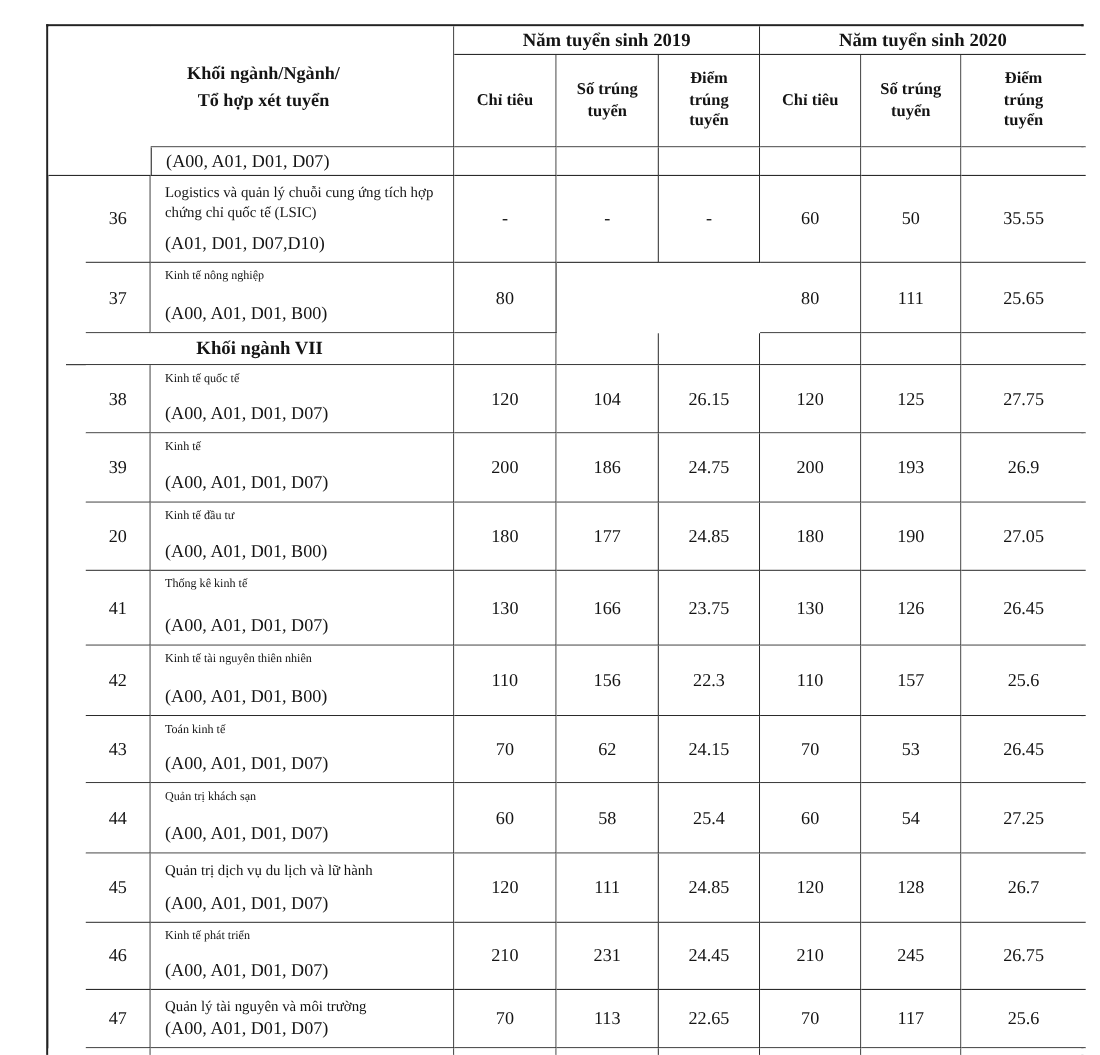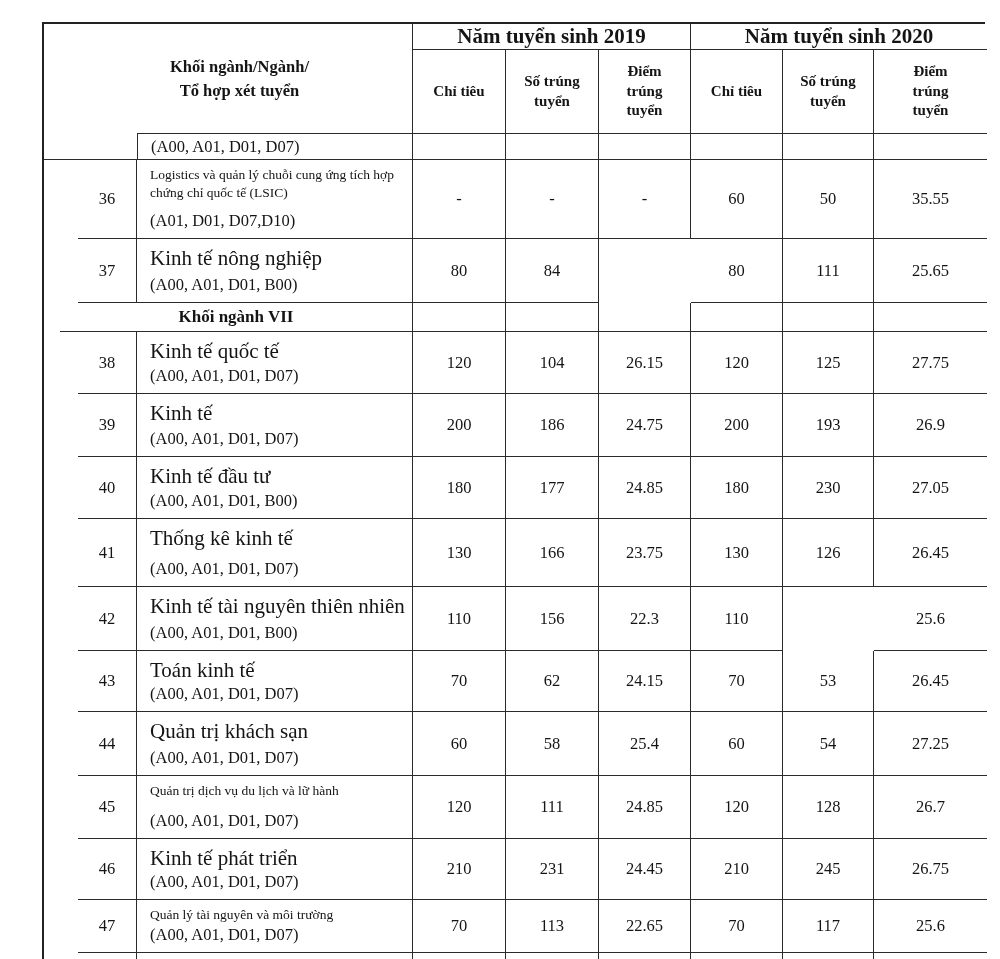--- a/index.html
+++ b/index.html
@@ -39,41 +39,41 @@
   }
   .nr{border-right:none;}
   .nb{border-bottom:none;}
   
   .hl1{grid-column:1;grid-row:1/4;border-right:none;}
   .hl2{grid-column:2;grid-row:1/3;padding-right:70px;}
   .hl-text{
     font-weight:bold;font-size:16.5px;line-height:1.4;
     white-space:pre-line;text-align:center;
   }
-  .group{font-weight:bold;font-size:21px;grid-row:1;}
+  .group{font-weight:bold;font-size:17px;grid-row:1;}
   .g1{grid-column:3/6;}
   .g2{grid-column:6/9;border-right:none;}
   .sub{
     grid-row:2;font-weight:bold;font-size:15px;line-height:1.3;
     white-space:pre-line;text-align:center;
   }
   .s1{grid-column:3;}.s2{grid-column:4;}.s3{grid-column:5;}
   .s4{grid-column:6;}.s5{grid-column:7;}.s6{grid-column:8;border-right:none;}
   
   .num{font-size:16.5px;margin-left:34px;}
   .val{font-size:16.5px;}
   .name-cell{
     flex-direction:column;
     align-items:flex-start;
     justify-content:space-between;
     text-align:left;
     padding:6px 6px 7px 13px;
   }
   .cont{justify-content:center;padding:2px 6px 2px 13px;border-left:1px solid var(--line);}
-  .prog{font-size:21px;line-height:1.25;}
+  .prog{font-size:11px;line-height:1.25;}
   .prog.small{font-size:13.5px;line-height:1.35;}
   .codes{font-size:16.5px;line-height:1.2;}
   .section{
     grid-column:1/3;
     font-weight:bold;font-size:17px;
     justify-content:center;
     margin-left:16px;
   }
 </style>
 </head>
@@ -119,21 +119,20 @@
       <div class="cell val" style="grid-area: 4 / 5;">-</div>
       <div class="cell val" style="grid-area: 4 / 6;">60</div>
       <div class="cell val" style="grid-area: 4 / 7;">50</div>
       <div class="cell val nr" style="grid-area: 4 / 8;">35.55</div>
       <div class="cell num" style="grid-area: 5 / 1;">37</div>
       <div class="cell name-cell" style="grid-area: 5 / 2;">
         <div class="prog">Kinh tế nông nghiệp</div>
         <div class="codes">(A00, A01, D01, B00)</div>
       </div>
       <div class="cell val" style="grid-area: 5 / 3;">80</div>
-      <div class="cell val" style="grid-area: 5 / 4;">84</div>
       <div class="cell val" style="grid-area: 5 / 6;">80</div>
       <div class="cell val" style="grid-area: 5 / 7;">111</div>
       <div class="cell val nr" style="grid-area: 5 / 8;">25.65</div>
       <div class="cell section" style="grid-area: 6 / 1 / auto / 3;">Khối ngành VII</div>
       <div class="cell val" style="grid-area: 6 / 3;"></div>
       <div class="cell val" style="grid-area: 6 / 4;"></div>
       <div class="cell val" style="grid-area: 6 / 5;"></div>
       <div class="cell val" style="grid-area: 6 / 6;"></div>
       <div class="cell val" style="grid-area: 6 / 7;"></div>
       <div class="cell val nr" style="grid-area: 6 / 8;"></div>
@@ -152,30 +151,30 @@
       <div class="cell name-cell" style="grid-area: 8 / 2;">
         <div class="prog">Kinh tế</div>
         <div class="codes">(A00, A01, D01, D07)</div>
       </div>
       <div class="cell val" style="grid-area: 8 / 3;">200</div>
       <div class="cell val" style="grid-area: 8 / 4;">186</div>
       <div class="cell val" style="grid-area: 8 / 5;">24.75</div>
       <div class="cell val" style="grid-area: 8 / 6;">200</div>
       <div class="cell val" style="grid-area: 8 / 7;">193</div>
       <div class="cell val nr" style="grid-area: 8 / 8;">26.9</div>
-      <div class="cell num" style="grid-area: 9 / 1;">40</div>
+      <div class="cell num" style="grid-area: 9 / 1;">20</div>
       <div class="cell name-cell" style="grid-area: 9 / 2;">
         <div class="prog">Kinh tế đầu tư</div>
         <div class="codes">(A00, A01, D01, B00)</div>
       </div>
       <div class="cell val" style="grid-area: 9 / 3;">180</div>
       <div class="cell val" style="grid-area: 9 / 4;">177</div>
       <div class="cell val" style="grid-area: 9 / 5;">24.85</div>
       <div class="cell val" style="grid-area: 9 / 6;">180</div>
-      <div class="cell val" style="grid-area: 9 / 7;">230</div>
+      <div class="cell val" style="grid-area: 9 / 7;">190</div>
       <div class="cell val nr" style="grid-area: 9 / 8;">27.05</div>
       <div class="cell num" style="grid-area: 10 / 1;">41</div>
       <div class="cell name-cell" style="grid-area: 10 / 2;">
         <div class="prog">Thống kê kinh tế</div>
         <div class="codes">(A00, A01, D01, D07)</div>
       </div>
       <div class="cell val" style="grid-area: 10 / 3;">130</div>
       <div class="cell val" style="grid-area: 10 / 4;">166</div>
       <div class="cell val" style="grid-area: 10 / 5;">23.75</div>
       <div class="cell val" style="grid-area: 10 / 6;">130</div>
@@ -183,20 +182,21 @@
       <div class="cell val nr" style="grid-area: 10 / 8;">26.45</div>
       <div class="cell num" style="grid-area: 11 / 1;">42</div>
       <div class="cell name-cell" style="grid-area: 11 / 2;">
         <div class="prog">Kinh tế tài nguyên thiên nhiên</div>
         <div class="codes">(A00, A01, D01, B00)</div>
       </div>
       <div class="cell val" style="grid-area: 11 / 3;">110</div>
       <div class="cell val" style="grid-area: 11 / 4;">156</div>
       <div class="cell val" style="grid-area: 11 / 5;">22.3</div>
       <div class="cell val" style="grid-area: 11 / 6;">110</div>
+      <div class="cell val" style="grid-area: 11 / 7;">157</div>
       <div class="cell val nr" style="grid-area: 11 / 8;">25.6</div>
       <div class="cell num" style="grid-area: 12 / 1;">43</div>
       <div class="cell name-cell" style="grid-area: 12 / 2;">
         <div class="prog">Toán kinh tế</div>
         <div class="codes">(A00, A01, D01, D07)</div>
       </div>
       <div class="cell val" style="grid-area: 12 / 3;">70</div>
       <div class="cell val" style="grid-area: 12 / 4;">62</div>
       <div class="cell val" style="grid-area: 12 / 5;">24.15</div>
       <div class="cell val" style="grid-area: 12 / 6;">70</div>

